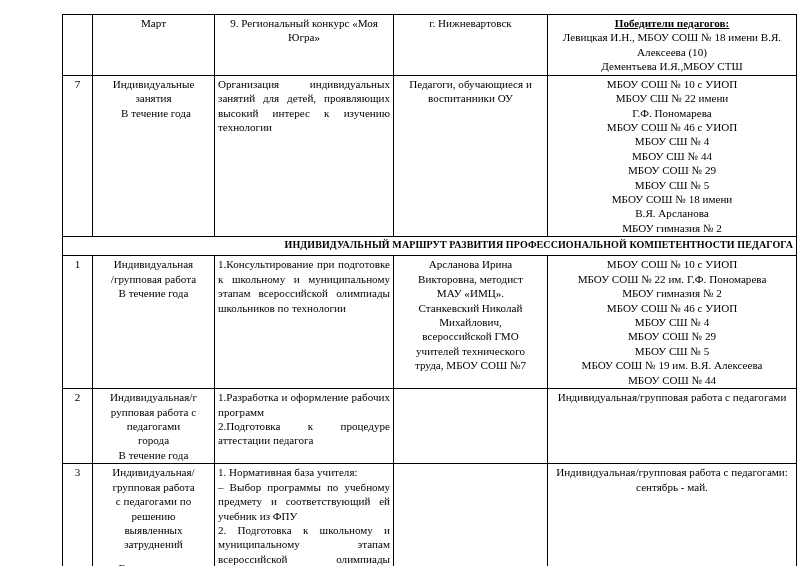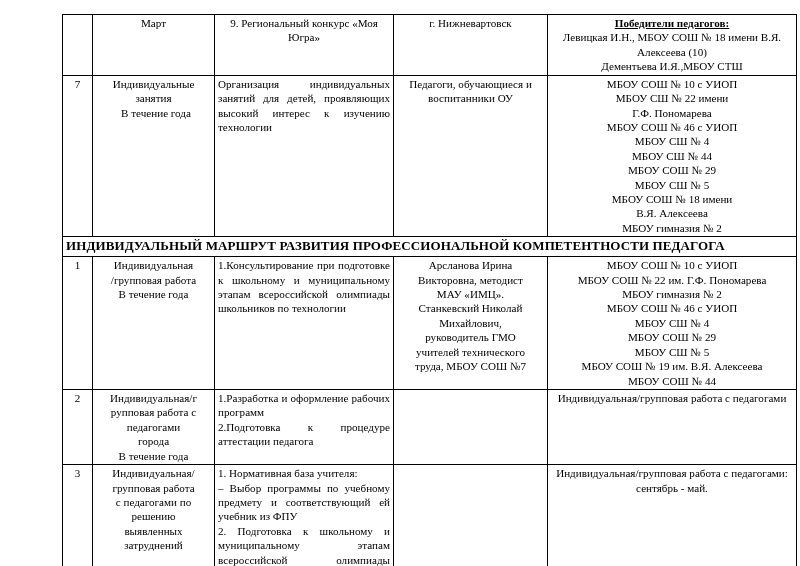--- a/index.html
+++ b/index.html
@@ -51,23 +51,23 @@
 
   
   tr.r-march  td { height: 53px; }
   tr.r-seven  td { height: 140px; }
   tr.r-band   td { height: 16px; padding-top: 1px; padding-bottom: 1px; }
   tr.r-one    td { height: 119px; }
   tr.r-two    td { height: 62px; }
   tr.r-three  td { height: 104px; }
 
   .band-cell {
-    text-align: left;
+    text-align: right;
     font-weight: bold;
-    font-size: 13px;
+    font-size: 10px;
     letter-spacing: 0.1px;
     vertical-align: middle;
     padding-top: 2px;
     margin-left: 35px;
   }
   .line { display: block; }
   .indent { padding-left: 5px; }
   .pad-top-sm { margin-top: 9px; display: block; }
 </style>
 </head>
@@ -110,21 +110,21 @@
         <td class="left">
           <span class="line">МБОУ СОШ № 10 с УИОП</span>
           <span class="line">МБОУ СШ № 22 имени</span>
           <span class="line">Г.Ф. Пономарева</span>
           <span class="line">МБОУ СОШ № 46 с УИОП</span>
           <span class="line">МБОУ СШ № 4</span>
           <span class="line">МБОУ СШ № 44</span>
           <span class="line">МБОУ СОШ № 29</span>
           <span class="line">МБОУ СШ № 5</span>
           <span class="line">МБОУ СОШ № 18 имени</span>
-          <span class="line">В.Я. Алексеева</span>
+          <span class="line">В.Я. Арсланова</span>
           <span class="line">МБОУ гимназия № 2</span>
         </td>
       </tr>
 
       <tr class="r-band">
         <td class="band-cell" colspan="5">ИНДИВИДУАЛЬНЫЙ МАРШРУТ РАЗВИТИЯ ПРОФЕССИОНАЛЬНОЙ КОМПЕТЕНТНОСТИ ПЕДАГОГА</td>
       </tr>
 
       <tr class="r-one">
         <td class="center">1</td>
@@ -133,21 +133,21 @@
           <span class="line left">/групповая работа</span>
           <span class="line">В течение года</span>
         </td>
         <td class="justify">1.Консультирование при подготовке к школьному и муниципальному этапам всероссийской олимпиады школьников по технологии</td>
         <td class="center">
           <span class="line">Арсланова Ирина</span>
           <span class="line">Викторовна, методист</span>
           <span class="line">МАУ «ИМЦ».</span>
           <span class="line">Станкевский Николай</span>
           <span class="line">Михайлович,</span>
-          <span class="line">руководитель ГМО</span>
+          <span class="line">всероссийской ГМО</span>
           <span class="line">учителей технического</span>
           <span class="line">труда, МБОУ СОШ №7</span>
         </td>
         <td class="left">
           <span class="line">МБОУ СОШ № 10 с УИОП</span>
           <span class="line">МБОУ СОШ № 22 им. Г.Ф. Пономарева</span>
           <span class="line">МБОУ гимназия № 2</span>
           <span class="line">МБОУ СОШ № 46 с УИОП</span>
           <span class="line">МБОУ СШ № 4</span>
           <span class="line">МБОУ СОШ № 29</span>

